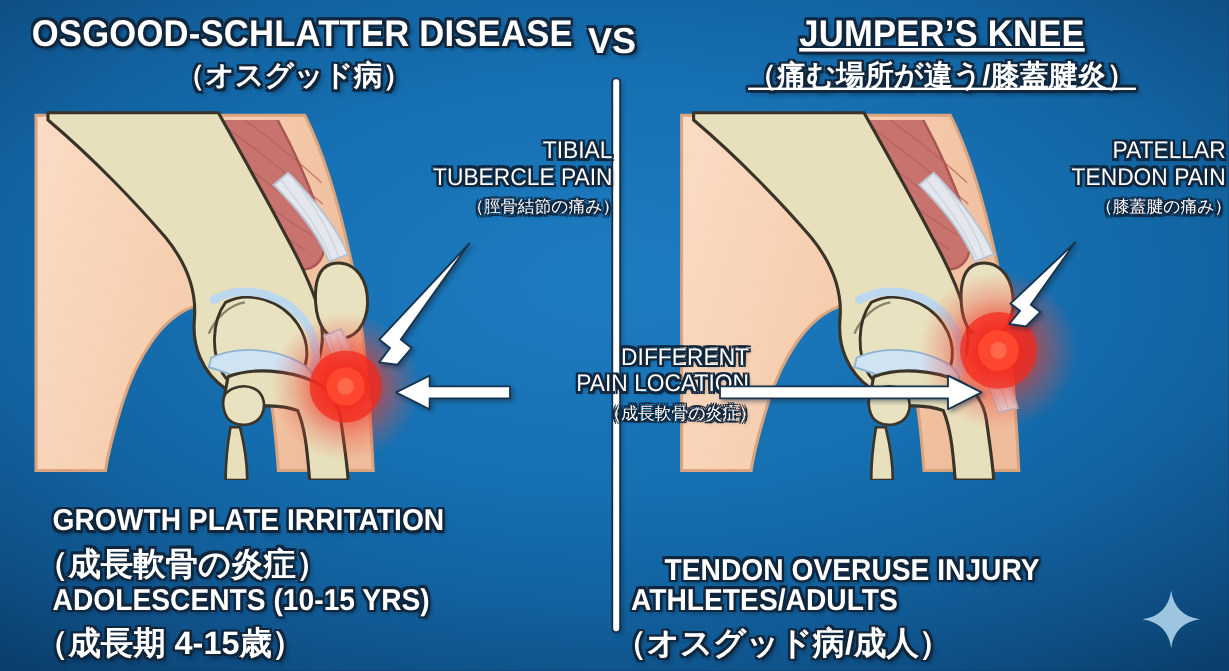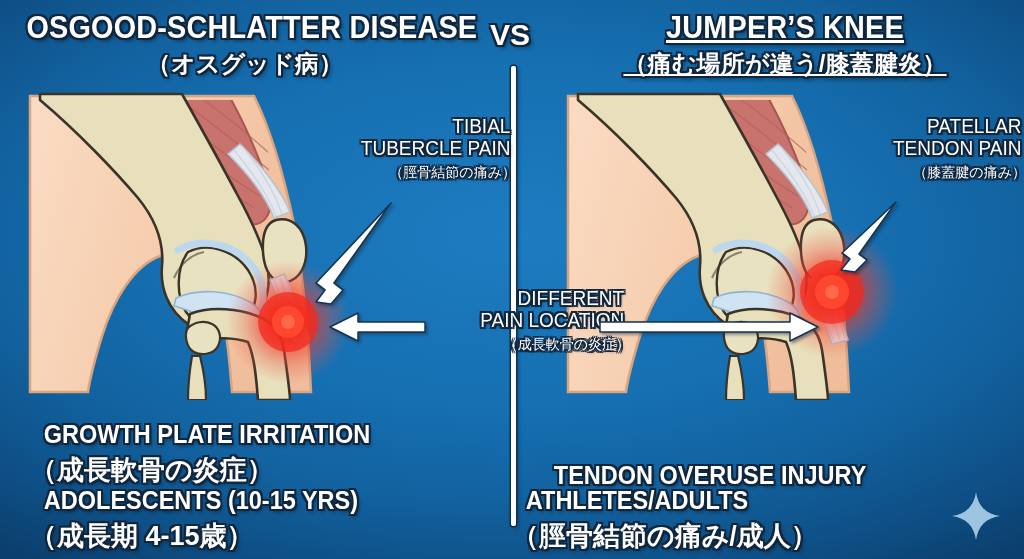--- a/index.html
+++ b/index.html
@@ -374,21 +374,21 @@
     <span class="b-en">ADOLESCENTS (10-15 YRS)</span>
     <span class="b-jp">（成長期 4-15歳）</span>
   </div>
 
   <div class="bot" style="left:540px; top:420px; width:460px;margin-top:41px;">
     <span class="b-en">TENDON OVERUSE INJURY</span>
   </div>
 
   <div class="bot" style="left:512px; top:486px; width:460px;">
     <span class="b-en">ATHLETES/ADULTS</span>
-    <span class="b-jp">（脛骨結節の痛み/成人）</span>
+    <span class="b-jp">（オスグッド病/成人）</span>
   </div>
 
   <div class="sparkle">
     <svg width="56" height="56" viewBox="0 0 56 56">
       <path d="M28,4 C30,18 38,26 52,28 C38,30 30,38 28,52 C26,38 18,30 4,28 C18,26 26,18 28,4 Z" fill="#a9cfe8" opacity=".92"></path>
     </svg>
   </div>
 
 </div>
 

